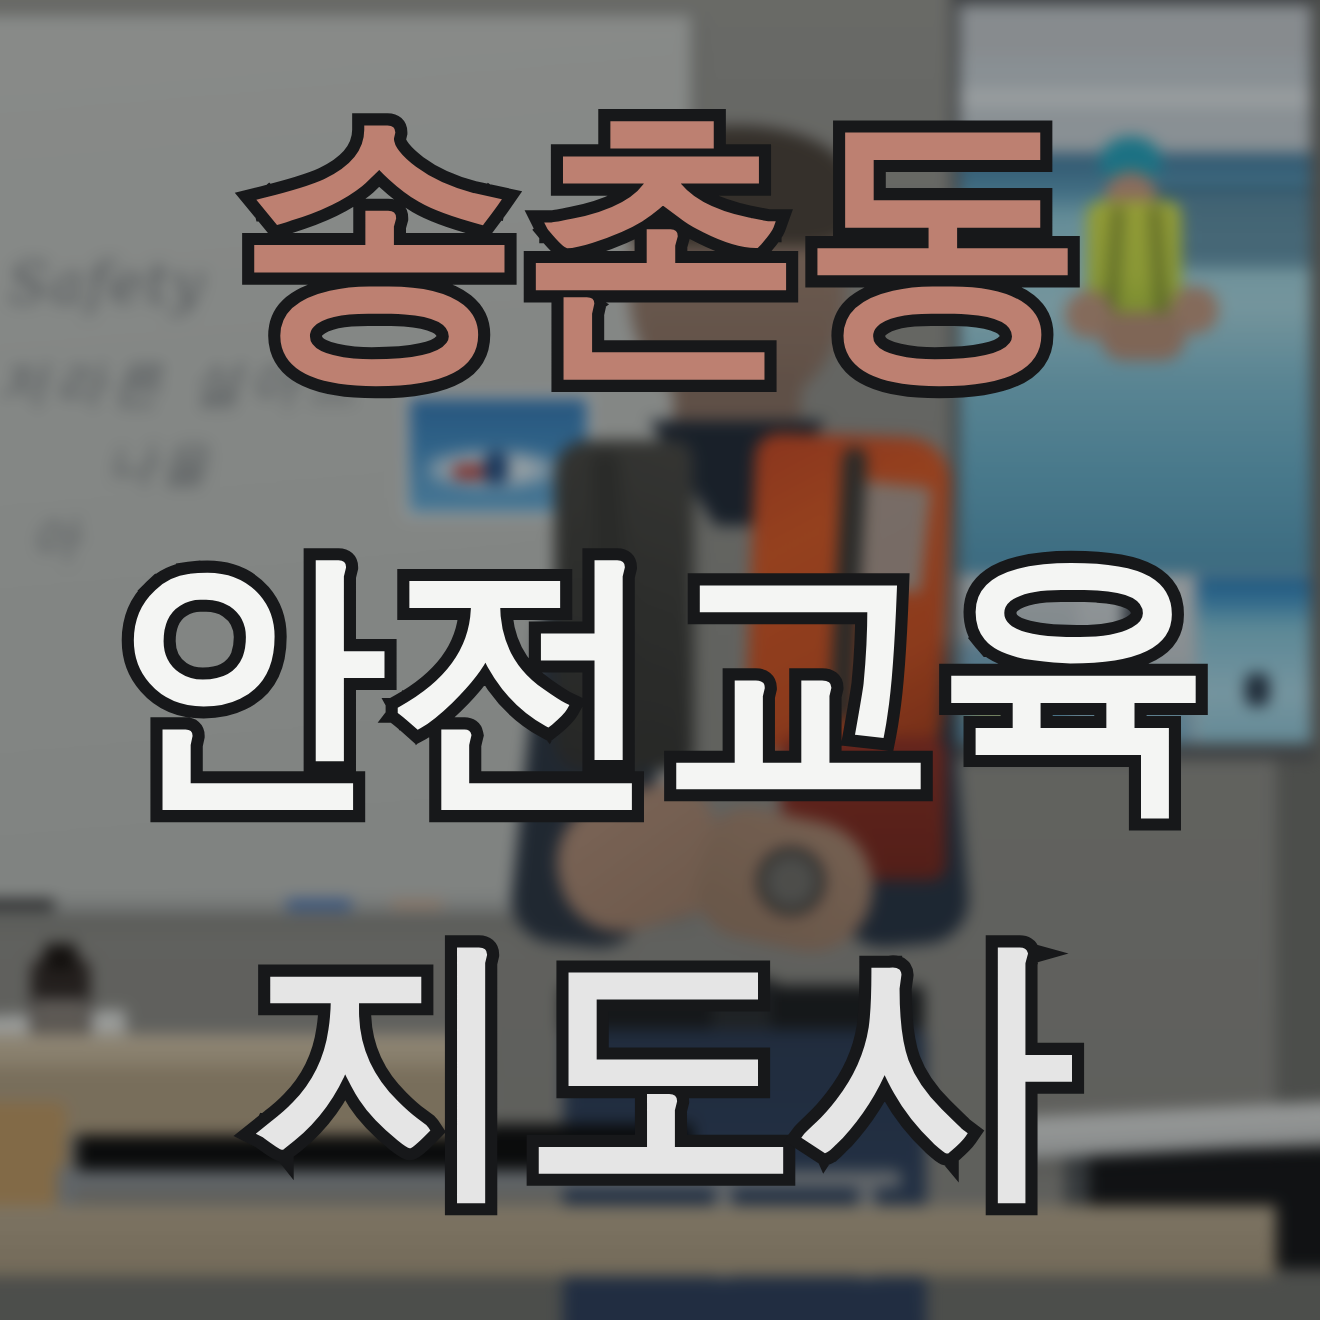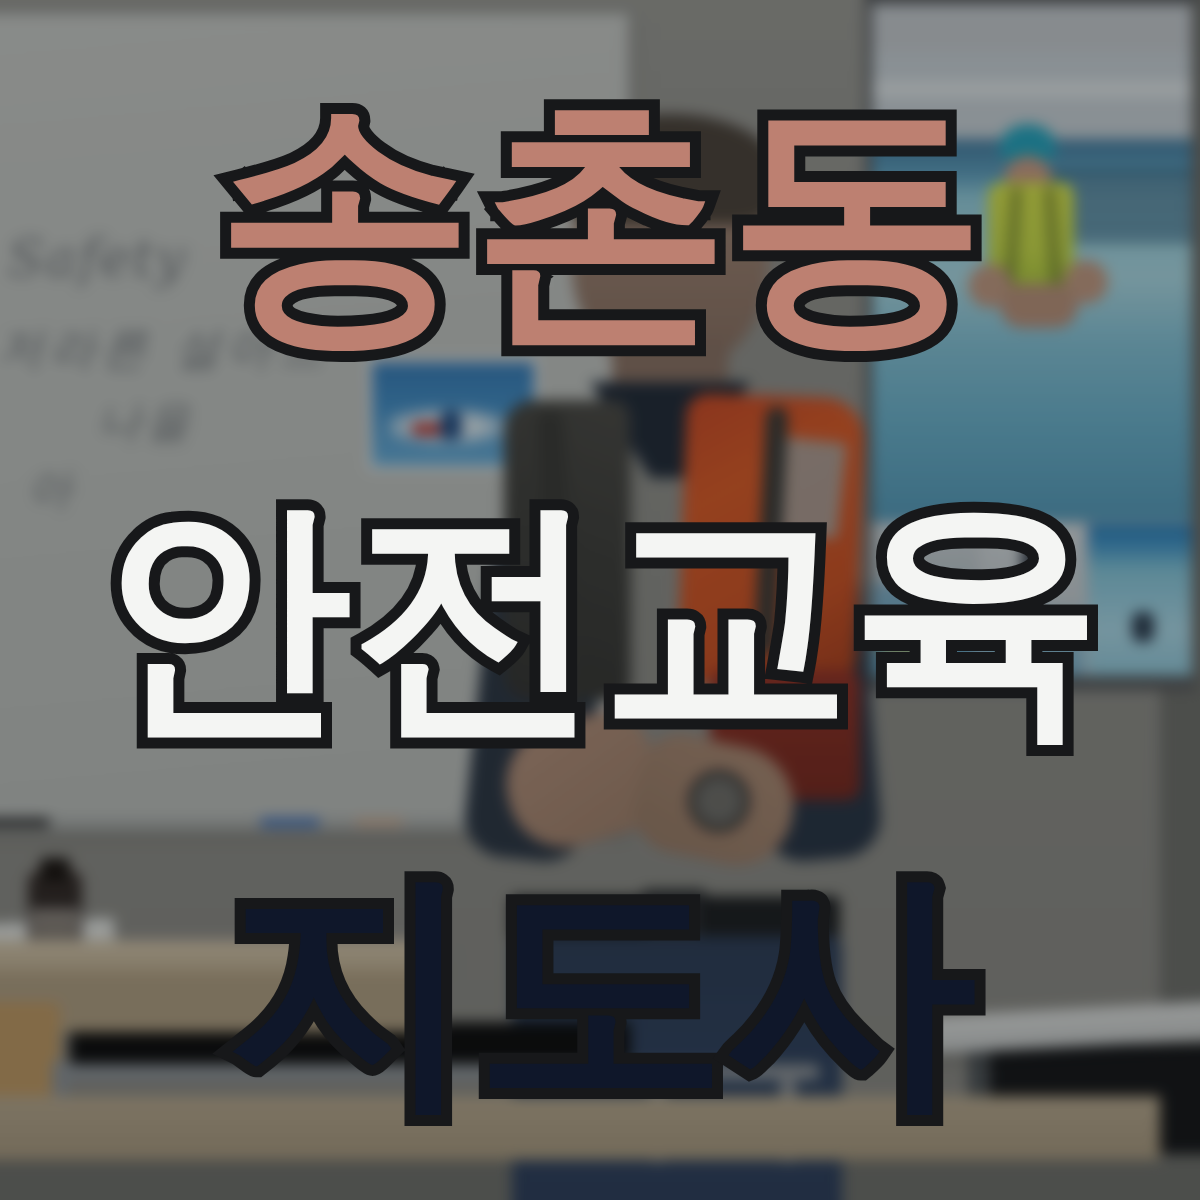--- a/index.html
+++ b/index.html
@@ -350,23 +350,23 @@
     position:absolute; left:0; right:0; top:92px;
     font-size:258px;
     color:#bd8071;
   }
   #line2 {
     position:absolute; left:0; right:0; top:490px;
     font-size:252px;
     color:#f4f5f3;
   }
   #line3 {
-    position:absolute; left:0; right:0; top:862px;
+    position:absolute; left:0; right:0; top:842px;
     font-size:252px;
-    color:#0f172a;
+    color:#e5e5e5;
   }
 </style>
 </head>
 <body>
 
 <div id="stage">
 
   <div id="photo">
     <div id="photo-blur">
 

